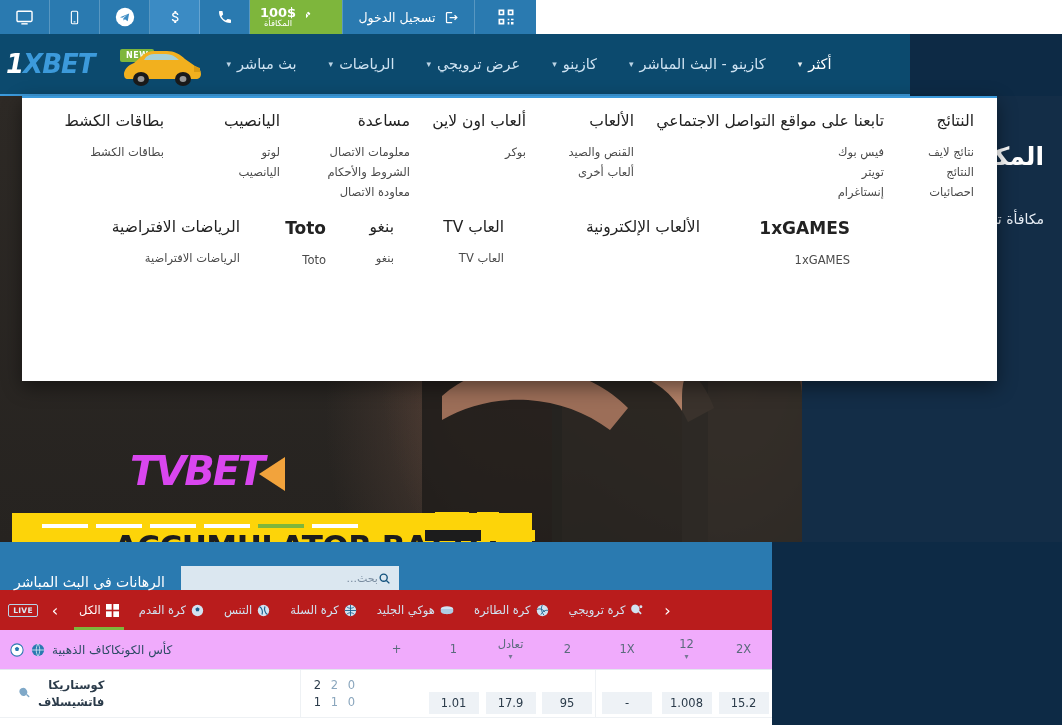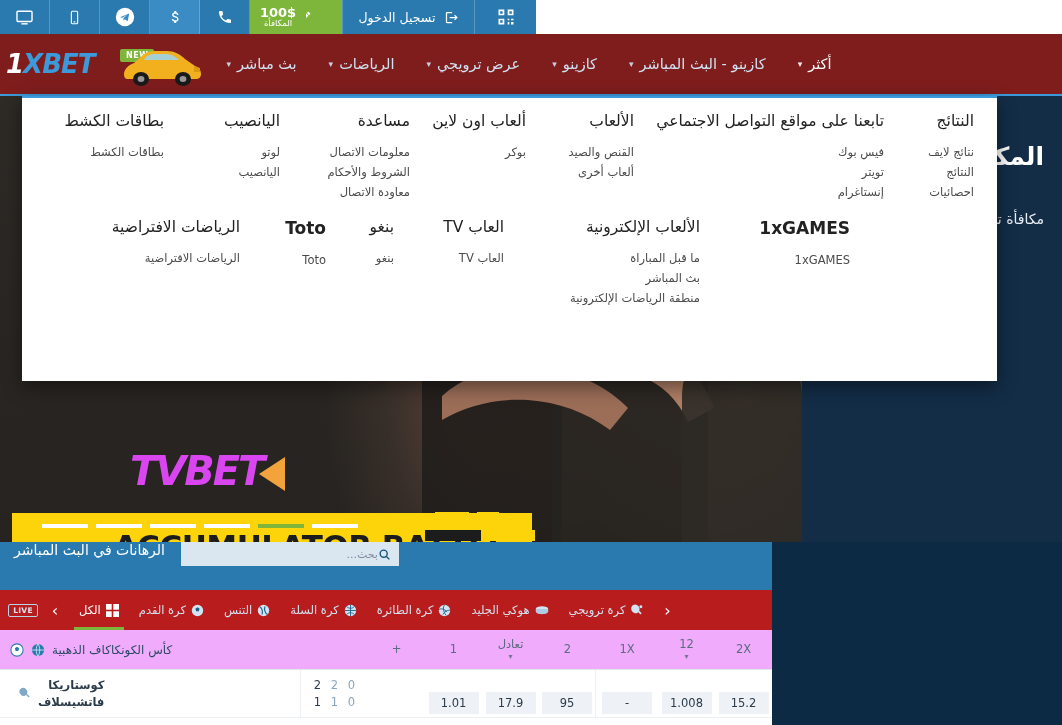--- a/index.html
+++ b/index.html
@@ -53,22 +53,22 @@
   .tb-ico {
     width: 50px; height: 34px; background: #2a7ab0;
     display: flex; align-items: center; justify-content: center;
     border-right: 1px solid rgba(255,255,255,0.22);
     color: #fff;
   }
   .tb-ico.alt { background: #3b8bc4; }
 
   
   .navbar {
-    position: absolute; top: 34px; left: 0; width: 1062px; height: 62px;
-    background: #7f1d1d;
+    position: absolute; top: 34px; left: 0; width: 910px; height: 62px;
+    background: #0c4a6e;
     display: flex; align-items: center; flex-direction: row-reverse;
     border-bottom: 2px solid #3c9adb;
   }
   .logo-wrap {
     display: flex; align-items: center; height: 62px;
     padding: 0 14px 0 6px; position: relative;
   }
   .logo {
     font-size: 26px; font-weight: bold; letter-spacing: -1px;
     color: #fff; font-style: italic;
@@ -198,21 +198,21 @@
     display: flex; align-items: center; justify-content: center; cursor: pointer;
   }
 
   
   .mainpanel {
     position: absolute; top: 0; left: 0; width: 772px; height: 183px;
     background: #fff;
   }
   .lv-header {
     height: 48px; background: #2a7ab0;
-    display: flex; flex-direction: row-reverse; align-items: flex-start;
+    display: flex; flex-direction: row-reverse; align-items: flex-end;
     padding: 0 14px; gap: 16px;
   }
   .lv-title { color: #fff; font-size: 14px; flex: 0 0 auto; }
   .lv-search {
     position: relative; width: 218px; height: 24px;
     background: #dbe7f0; display: flex; flex-direction: row-reverse;
     align-items: center; padding: 0 8px; margin-right: auto;
   }
   .lv-search input {
     border: none; background: transparent; outline: none; flex: 1;
@@ -554,25 +554,20 @@
       </ul>
     </div>
     <div class="mega-col" style="width:110px">
       <h4>العاب TV</h4>
       <ul>
         <li>العاب TV</li>
       </ul>
     </div>
     <div class="mega-col" style="width:196px">
       <h4>الألعاب الإلكترونية</h4>
-      <ul>
-        <li>ما قبل المباراة</li>
-        <li>بث المباشر</li>
-        <li>منطقة الرياضات الإلكترونية</li>
-      </ul>
     </div>
     <div class="mega-col" style="width:150px">
       <h4 class="bold">1xGAMES</h4>
       <ul>
         <li>1xGAMES</li>
       </ul>
     </div>
   </div>
 </div>
 
@@ -648,34 +643,34 @@
       <div class="sport-tab">
         <span>كرة السلة</span>
         <span class="ic">
           <svg width="13" height="13" viewBox="0 0 16 16">
               <circle cx="8" cy="8" r="7" fill="#d2e3f1"></circle>
               <path d="M1 8h14M8 1v14M3 3c3 3 7 3 10 0M3 13c3-3 7-3 10 0" stroke="#1b5e8c" stroke-width="1.1" fill="none"></path>
             </svg>
         </span>
       </div>
       <div class="sport-tab">
+        <span>هوكي الجليد</span>
+        <span class="ic">
+          <svg width="14" height="13" viewBox="0 0 18 16">
+              <ellipse cx="9" cy="6" rx="8" ry="3.4" fill="#d2e3f1"></ellipse>
+              <path d="M1 6v3.4c0 1.9 3.6 3.4 8 3.4s8-1.5 8-3.4V6z" fill="#aecde4"></path>
+            </svg>
+        </span>
+      </div>
+      <div class="sport-tab">
         <span>كرة الطائرة</span>
         <span class="ic">
           <svg width="13" height="13" viewBox="0 0 16 16">
               <circle cx="8" cy="8" r="7" fill="#d2e3f1"></circle>
               <path d="M8 1c-2 3-2 8 2 13M15 8c-3-1-7 1-9 5M1 7c3-2 7-1 10 3" stroke="#1b5e8c" stroke-width="1.1" fill="none"></path>
-            </svg>
-        </span>
-      </div>
-      <div class="sport-tab">
-        <span>هوكي الجليد</span>
-        <span class="ic">
-          <svg width="14" height="13" viewBox="0 0 18 16">
-              <ellipse cx="9" cy="6" rx="8" ry="3.4" fill="#d2e3f1"></ellipse>
-              <path d="M1 6v3.4c0 1.9 3.6 3.4 8 3.4s8-1.5 8-3.4V6z" fill="#aecde4"></path>
             </svg>
         </span>
       </div>
       <div class="sport-tab">
         <span>كرة ترويجي</span>
         <span class="ic">
           <svg width="13" height="13" viewBox="0 0 16 16">
               <ellipse cx="6.6" cy="6" rx="5" ry="5.4" fill="#d2e3f1" transform="rotate(-30 6.6 6)"></ellipse>
               <rect x="9.5" y="9.5" width="5" height="2" rx="1" fill="#d2e3f1" transform="rotate(45 12 10.5)"></rect>
               <circle cx="13.4" cy="3.4" r="1.8" fill="#d2e3f1"></circle>

